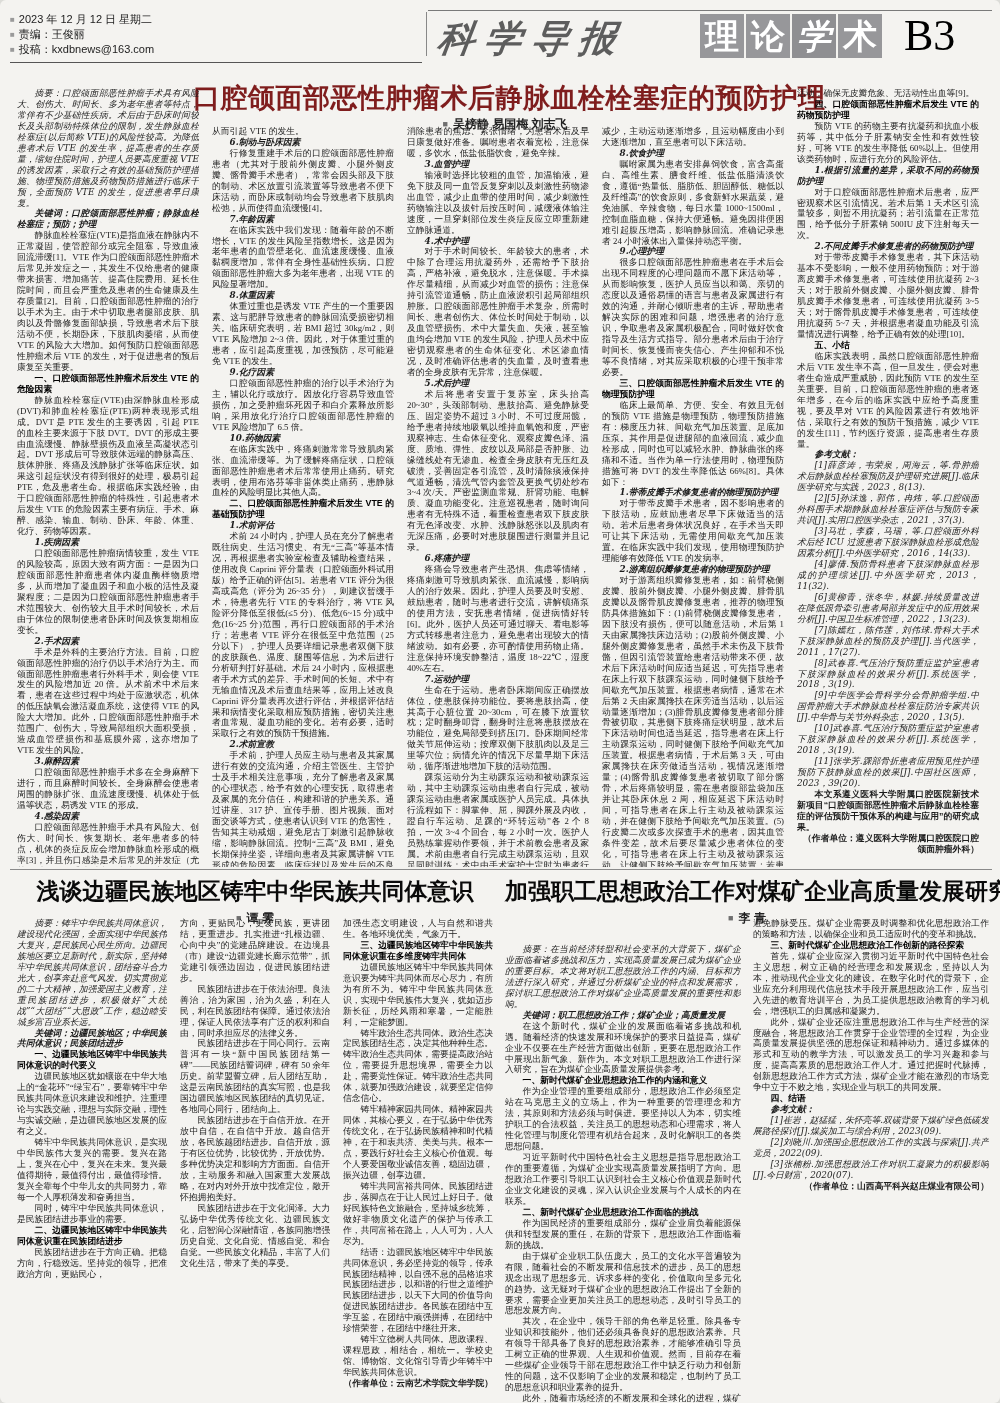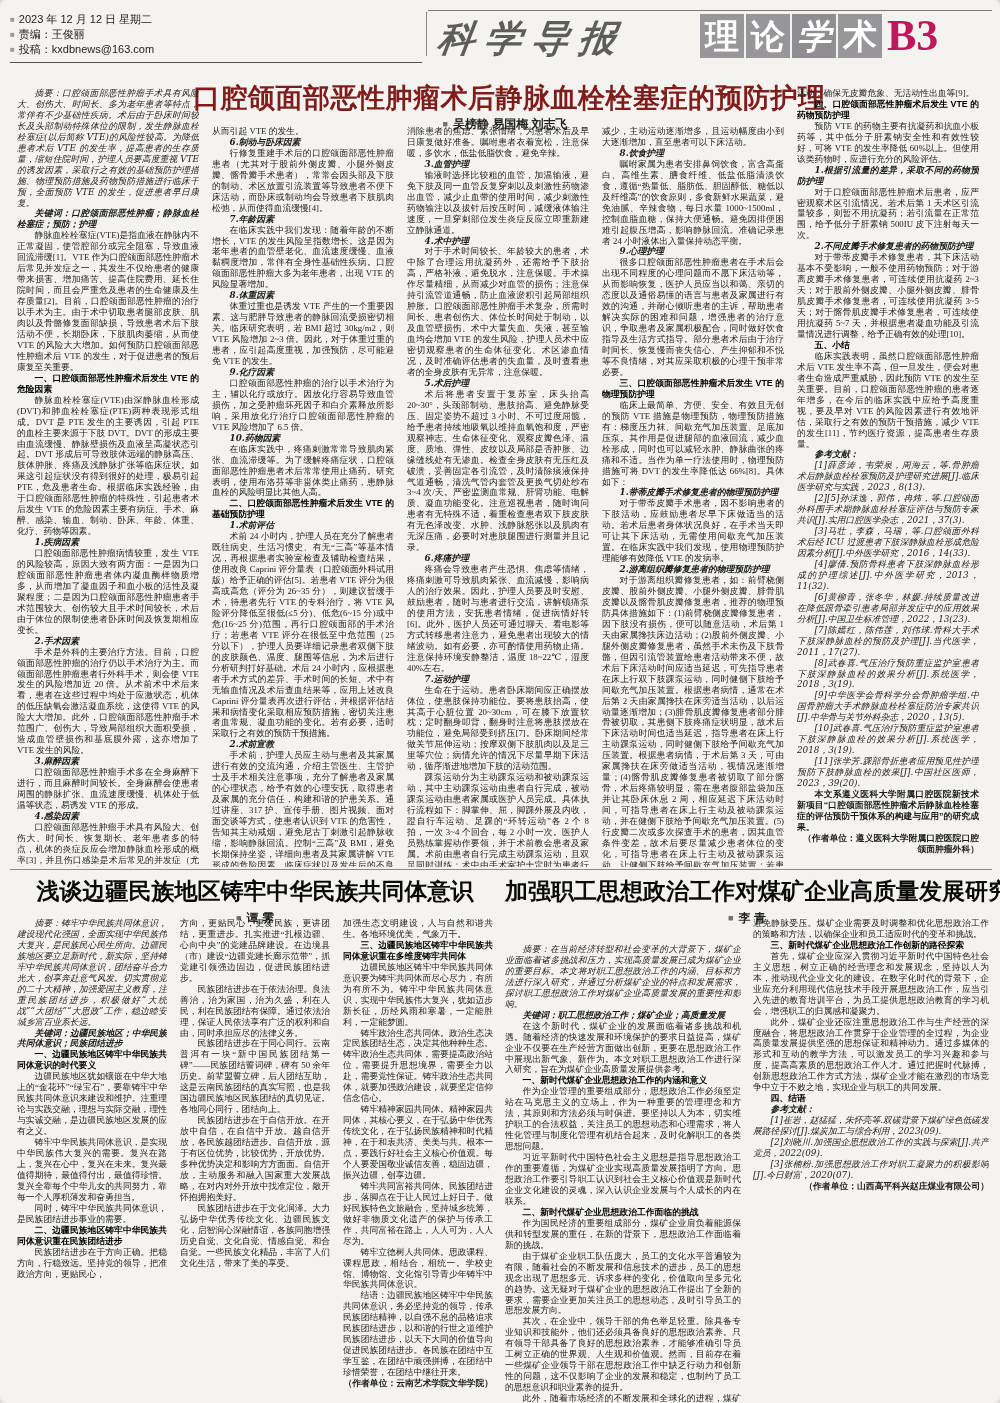--- a/index.html
+++ b/index.html
@@ -11,22 +11,22 @@
         font-size:11px;line-height:15px;color:#222;border-bottom:1.5px solid #555;padding-bottom:5px;}
   #header-left .hrow .sq{color:#9a9a9a;font-size:8px;vertical-align:1px;margin-right:4px;}
   #header-vline{position:absolute;left:426px;top:12px;width:1px;height:44px;background:#888;}
   #masthead{position:absolute;left:438px;top:14px;width:330px;font-family:"DejaVu Serif",serif;
         font-style:italic;font-weight:700;font-size:37px;letter-spacing:10px;color:#5d5d5d;
         transform:skewX(-8deg);white-space:nowrap;}
   #section-boxes{position:absolute;left:700px;top:13px;height:46px;display:flex;align-items:center;}
   .secbox{width:44px;height:44px;background:#97979a;color:#fff;font-family:"Liberation Sans",sans-serif;
         font-weight:700;font-size:34px;line-height:44px;text-align:center;margin-right:2px;}
   .secbox.calli{font-family:"DejaVu Serif",serif;font-style:italic;background:#8f8f92;}
-  #page-no{font-family:"Liberation Serif",serif;font-weight:700;font-size:44px;color:#be185d;
-        margin-left:3px;line-height:46px;}
+  #page-no{font-family:"Liberation Serif",serif;font-weight:400;font-size:44px;color:#000000;
+        margin-left:20px;line-height:46px;}
   
   .colbox{position:absolute;overflow:hidden;text-align:justify;font-size:8.8px;line-height:10.95px;}
   #main-headline{position:absolute;left:193px;top:80px;width:624px;text-align:center;}
   #main-title{font-family:"Liberation Sans",sans-serif;font-weight:700;font-size:27px;
         letter-spacing:0.5px;color:#7f1d1d;white-space:nowrap;}
   .byline{font-family:"Liberation Sans",sans-serif;font-size:12px;font-weight:700;color:#222;margin-top:0;}
   .byline .sq{color:#6f6f6f;font-size:9px;vertical-align:1px;margin-right:5px;}
   
   .blk{margin:0;padding:0;}
   .blk.p{text-indent:2em;}
@@ -178,22 +178,22 @@
       <div class="blk p">民族团结进步在于自信开放。在开放中自信，在自信中开放。越自信开放，各民族越团结进步。自信开放，源于有区位优势，比较优势，开放优势。多种优势决定和影响方方面面。自信开放，主动服务和融入国家重大发展战略，在对内对外开放中找准定位，敞开怀抱拥抱美好。</div>
       <div class="blk p">民族团结进步在于文化润泽。大力弘扬中华优秀传统文化、边疆民族文化，启智润心深融情谊，各族同胞增强历史自觉、文化自觉、情感自觉、和合自觉。一些民族文化精品，丰富了人们文化生活，带来了美的享受。</div>
     </div>
   <div class="colbox" style="left:343px;top:918px;width:150px;height:482px;">
       <div class="blk pc">加强生态文明建设，人与自然和谐共生。各地环境优美，气象万千。</div>
       <div class="blk h">三、边疆民族地区铸牢中华民族共同体意识重在多维度铸牢共同体</div>
       <div class="blk p">边疆民族地区铸牢中华民族共同体意识要为铸牢共同体而尽心尽力，有所为有所不为。铸牢中华民族共同体意识，实现中华民族伟大复兴，犹如迈步新长征，历经风雨和寒暑，一定能胜利，一定能梦圆。</div>
       <div class="blk p">铸牢政治生态共同体。政治生态决定民族团结生态，决定其他种种生态。铸牢政治生态共同体，需要提高政治站位，需要提升思想境界，需要全力以赴，需要党性保证。铸牢政治生态共同体，就要加强政治建设，就要坚定信仰信念信心。</div>
       <div class="blk p">铸牢精神家园共同体。精神家园共同体，其核心要义，在于弘扬中华优秀传统文化，在于弘扬民族精神和时代精神，在于和衷共济、美美与共。根本一点，要践行好社会主义核心价值观。每个人要爱国敬业诚信友善，稳固边疆，振兴边疆，创享边疆。</div>
       <div class="blk p">铸牢共同富裕共同体。民族团结进步，落脚点在于让人民过上好日子。做好民族特色文旅融合，坚持城乡统筹，做好非物质文化遗产的保护与传承工作，共同富裕在路上，人人可为，人人尽为。</div>
+      <div class="blk p">结语：边疆民族地区铸牢中华民族共同体意识，务必坚持党的领导，传承民族团结精神，以自强不息的品格追求民族团结进步，以和谐的行世之道维护民族团结进步，以天下大同的价值导向促进民族团结进步。各民族在团结中互学互鉴，在团结中顽强拼搏，在团结中珍惜荣誉，在团结中继往开来。</div>
       <div class="blk p">铸牢立德树人共同体。思政课程、课程思政，相结合，相统一。学校史馆、博物馆、文化馆引导青少年铸牢中华民族共同体意识。</div>
-      <div class="blk p">结语：边疆民族地区铸牢中华民族共同体意识，务必坚持党的领导，传承民族团结精神，以自强不息的品格追求民族团结进步，以和谐的行世之道维护民族团结进步，以天下大同的价值导向促进民族团结进步。各民族在团结中互学互鉴，在团结中顽强拼搏，在团结中珍惜荣誉，在团结中继往开来。</div>
       <div class="blk end">（作者单位：云南艺术学院文华学院）</div>
     </div>
 
   <div class="sub-headline" style="left:505px;top:876px;width:484px;">
     <div class="sub-title">加强职工思想政治工作对煤矿企业高质量发展研究</div>
     <div class="byline" style="margin-top:3px;"><span class="sq">■</span><span>李  青</span></div>
   </div>
   <div class="colbox" style="left:505px;top:944px;width:236px;height:482px;">
       <div class="blk abs">摘要：在当前经济转型和社会变革的大背景下，煤矿企业面临着诸多挑战和压力，实现高质量发展已成为煤矿企业的重要目标。本文将对职工思想政治工作的内涵、目标和方法进行深入研究，并通过分析煤矿企业的特点和发展需求，探讨职工思想政治工作对煤矿企业高质量发展的重要性和影响。</div>
       <div class="blk kw">关键词：职工思想政治工作；煤矿企业；高质量发展</div>

